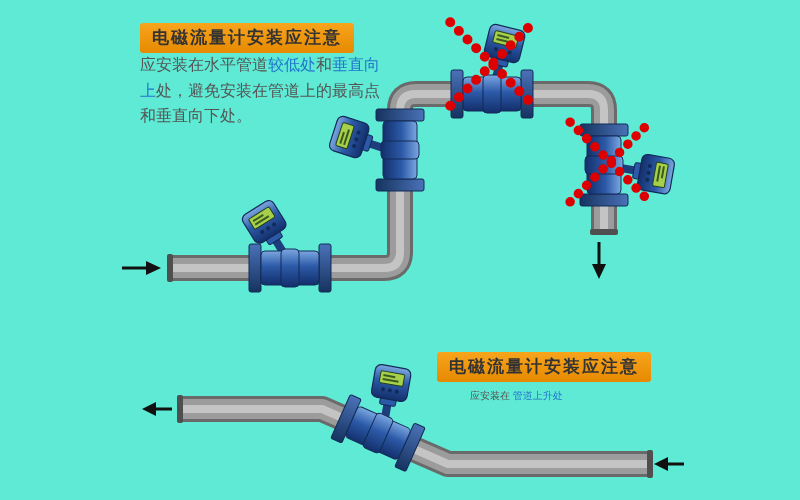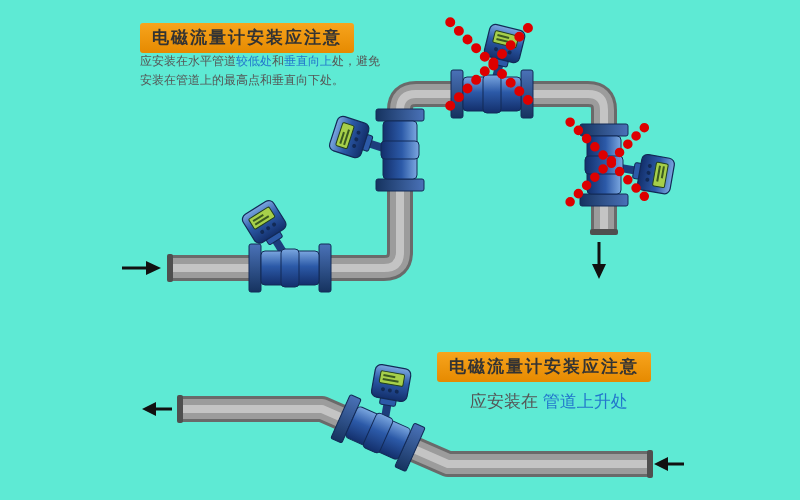--- a/index.html
+++ b/index.html
@@ -32,23 +32,23 @@
     font-weight:bold;
     font-size:17px;
     letter-spacing:2px;
     padding:3px 12px 4px 12px;
     border-radius:3px;
     white-space:nowrap;
   }
   .title-top{left:140px;top:23px;}
   .title-bottom{left:437px;top:352px;}
 
-  .desc{position:absolute;color:var(--body-text);font-size:12px;line-height:1.6;}
+  .desc{position:absolute;color:var(--body-text);font-size:16px;line-height:1.6;}
   .desc-top{left:140px;top:52px;width:240px;text-align:left;}
-  .desc-bottom{left:470px;top:388px;font-size:17px;white-space:nowrap;}
+  .desc-bottom{left:470px;top:388px;font-size:10px;white-space:nowrap;}
   .desc .link{color:var(--link-text);}
 </style>
 </head>
 <body>
 
 <div class="stage">
 
   <svg width="800" height="500" viewBox="0 0 800 500">
     <defs>
       <linearGradient id="gBody" x1="0" y1="0" x2="0" y2="1">

